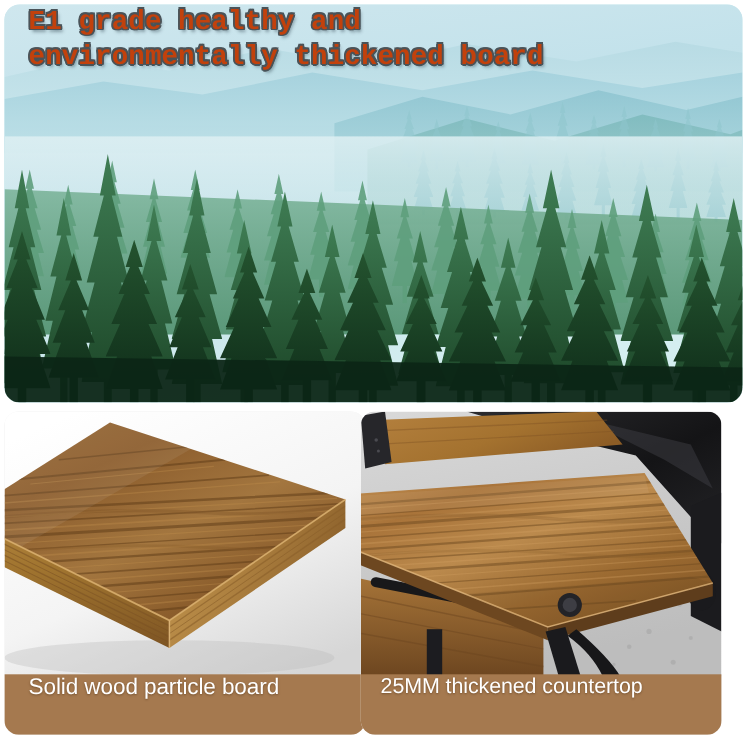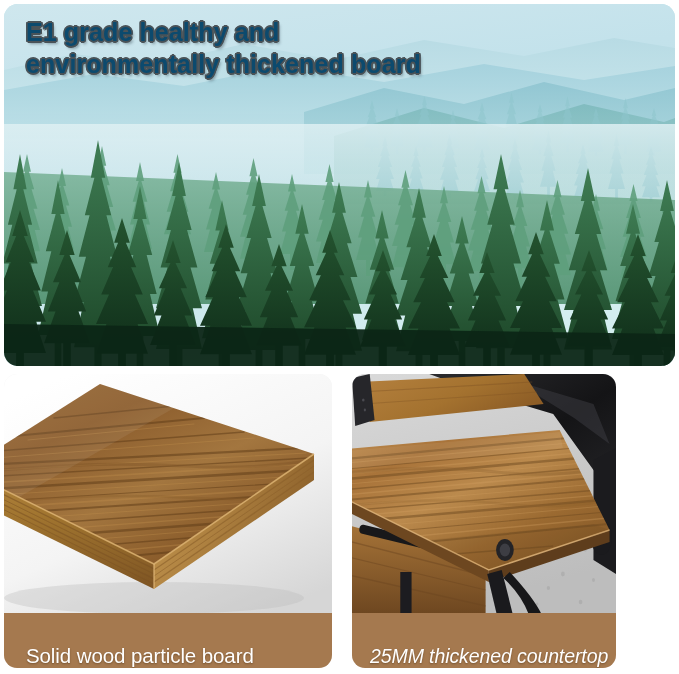--- a/index.html
+++ b/index.html
@@ -12,49 +12,50 @@
   .page{position:relative;width:679px;height:674px;background:#fff;}
 
   
   .hero{
     position:absolute;left:4px;top:4px;width:671px;height:362px;
     border-radius:14px;overflow:hidden;
     background:#bfe3ea;
   }
   .hero svg{position:absolute;inset:0;width:100%;height:100%;display:block;}
   .hero-text{
-    position:absolute;left:22px;top:12px;width:640px;
-    font-size:25px;line-height:1.28;font-weight:bold;color:#0c4a6e;
+    position:absolute;left:22px;top:0;width:640px;
+    font-size:25px;line-height:1.28;font-weight:bold;color:#c2410c;
     letter-spacing:.1px;
     text-shadow:
       -1.4px -1.4px 0 #4a5358, 1.4px -1.4px 0 #4a5358,
       -1.4px  1.4px 0 #4a5358, 1.4px  1.4px 0 #4a5358,
        0 -1.6px 0 #4a5358, 0 1.6px 0 #4a5358,
       -1.6px 0 0 #4a5358, 1.6px 0 0 #4a5358,
        2px 3px 3px rgba(40,60,70,.45);
     pointer-events:none;
+    font-family:Liberation Mono, monospace;
   }
   .hero-text .l{display:block;white-space:nowrap;}
 
   
   .panels{position:absolute;left:0;top:374px;width:679px;height:296px;}
   .panel{
     position:absolute;top:0;height:294px;
     border-radius:13px;overflow:hidden;
     background:#f2f2f2;
   }
   .panel.left{left:4px;width:328px;}
-  .panel.right{left:352px;width:264px;font-style:italic;}
+  .panel.right{left:328px;width:328px;}
   .panel .art{position:absolute;left:0;top:0;width:100%;height:241px;overflow:hidden;}
   .panel .art svg{width:100%;height:100%;display:block;}
 
   .caption{
     position:absolute;left:0;bottom:0;width:100%;height:55px;
     background:#a5794f;
-    display:flex;align-items:flex-end;
+    display:flex;align-items:flex-start;
     box-sizing:border-box;padding-left:22px;
   }
   .caption.right-cap{padding-left:18px;}
   .caption span{
     color:#ffffff;font-size:20.5px;font-weight:normal;
     letter-spacing:-.1px;white-space:nowrap;
     text-shadow:0 1px 2px rgba(60,35,10,.45);
   }
   .caption.right-cap span{font-size:19.5px;}
 </style>

